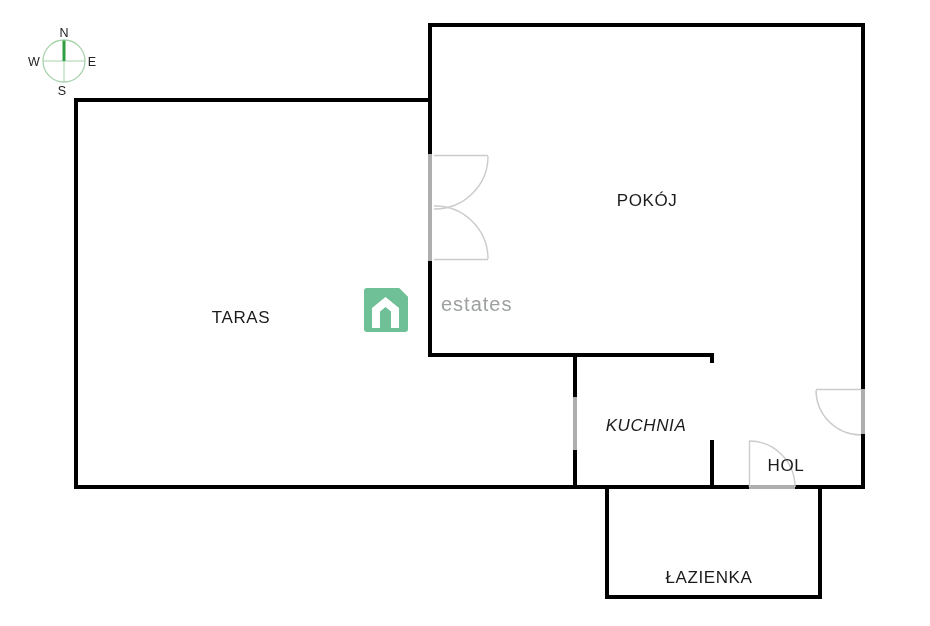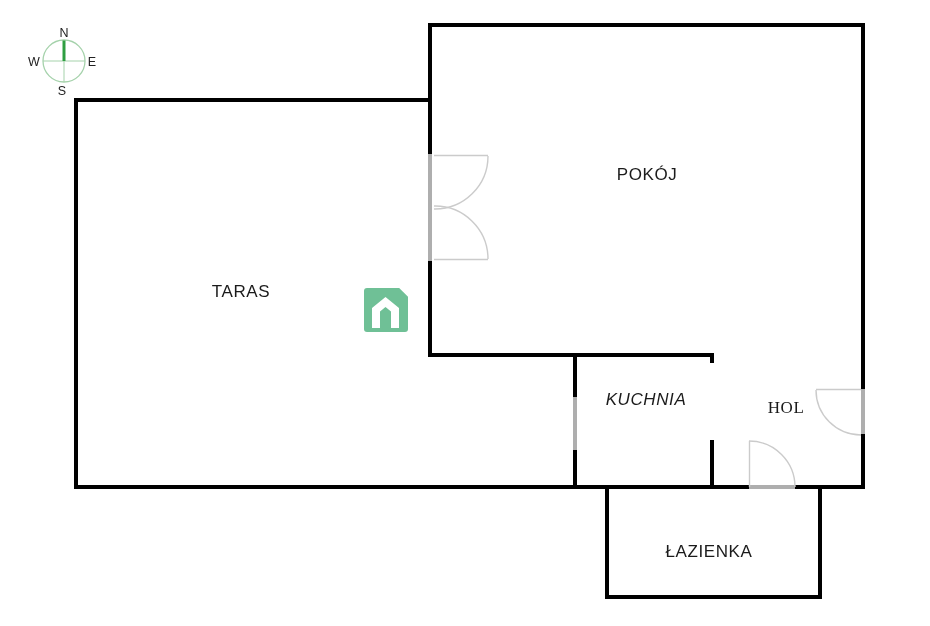--- a/index.html
+++ b/index.html
@@ -13,21 +13,21 @@
     --label_text:#1b1b1b;
     --background:#ffffff;
   }
   html,body{margin:0;padding:0;}
   body{background:var(--background);font-family:"Liberation Sans", sans-serif;}
   .plan{position:relative;width:930px;height:626px;background:var(--background);overflow:hidden;}
   .wall{position:absolute;background:var(--wall);}
   .opening{position:absolute;background:var(--opening);}
   .room-label{
     position:absolute;transform:translate(-50%,-50%);
-    color:var(--label_text);font-size:17px;letter-spacing:0.6px;white-space:nowrap;
+    color:var(--label_text);font-size:17px;letter-spacing:0.6px;white-space:nowrap;margin-top:26px;
   }
   .compass-letter{
     position:absolute;transform:translate(-50%,-50%);
     color:#222;font-size:12.5px;white-space:nowrap;
   }
   .arc-layer{position:absolute;left:0;top:0;pointer-events:none;}
   .arc-layer path{fill:none;stroke:var(--door_line);stroke-width:1.4;}
   .compass-svg{position:absolute;left:24px;top:26px;}
   .compass-svg .ring{fill:none;stroke:var(--compass_green_light);stroke-width:1.3;}
   .compass-svg .cross{fill:none;stroke:var(--compass_green_light);stroke-width:1;}
@@ -89,24 +89,25 @@
     <path d="M488,259 A53,53 0 0 0 434,206"></path>
     <path d="M816,389.5 L861,389.5"></path>
     <path d="M816,390 A45,45 0 0 0 861,435"></path>
     <path d="M749.5,441 L749.5,487"></path>
     <path d="M749,441 A46,46 0 0 1 795,487"></path>
   </svg>
 
   <div class="room-label" style="left:241px;top:292px;">TARAS</div>
   <div class="room-label" style="left:647px;top:175px;">POKÓJ</div>
   <div class="room-label" style="left:646px;top:400px;font-style:italic;">KUCHNIA</div>
-  <div class="room-label" style="left:786px;top:408px;font-family:Liberation Serif, serif;">HOL</div>
+  <div class="room-label" style="left:786px;top:440px;">HOL</div>
   <div class="room-label" style="left:709px;top:552px;">ŁAZIENKA</div>
 
   <div class="logo-box">
     <svg width="44" height="44" viewBox="0 0 44 44">
       <path fill="#ffffff" d="M8,40 L8,20 L21.5,9 L35,20 L35,40 L27,40 L27,23.5 L21.5,19 L16,23.5 L16,40 Z"></path>
     </svg>
   </div>
   <div class="logo-text">
+    <div>estates</div>
   </div>
 
 </div>
 
 </body></html>

